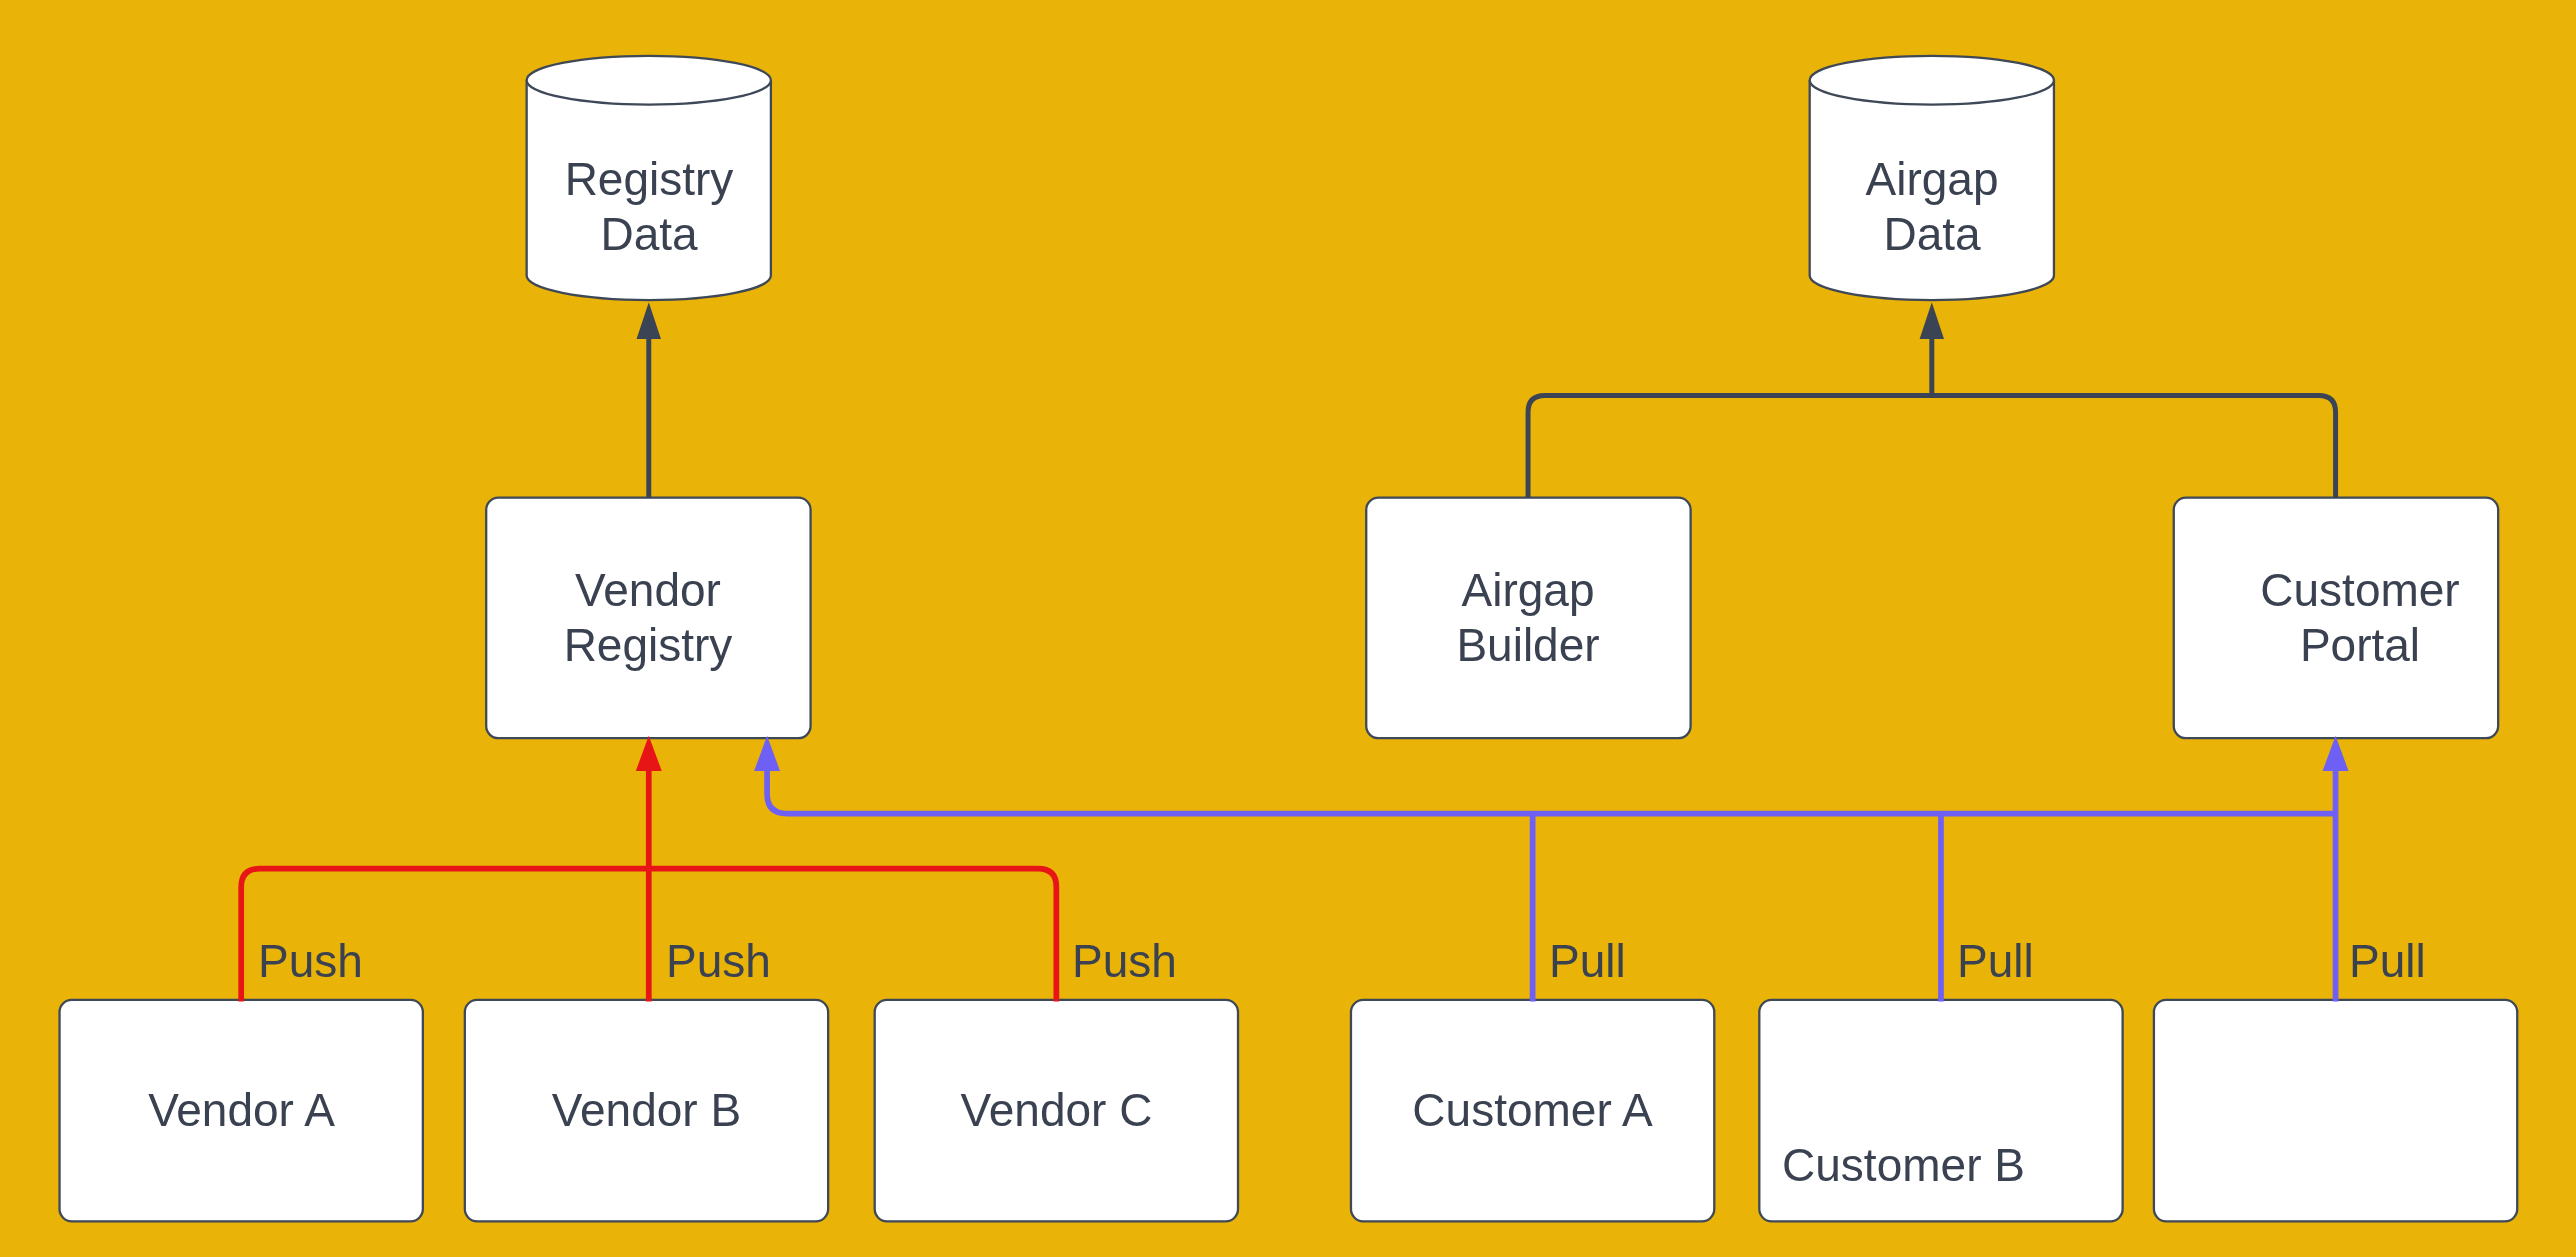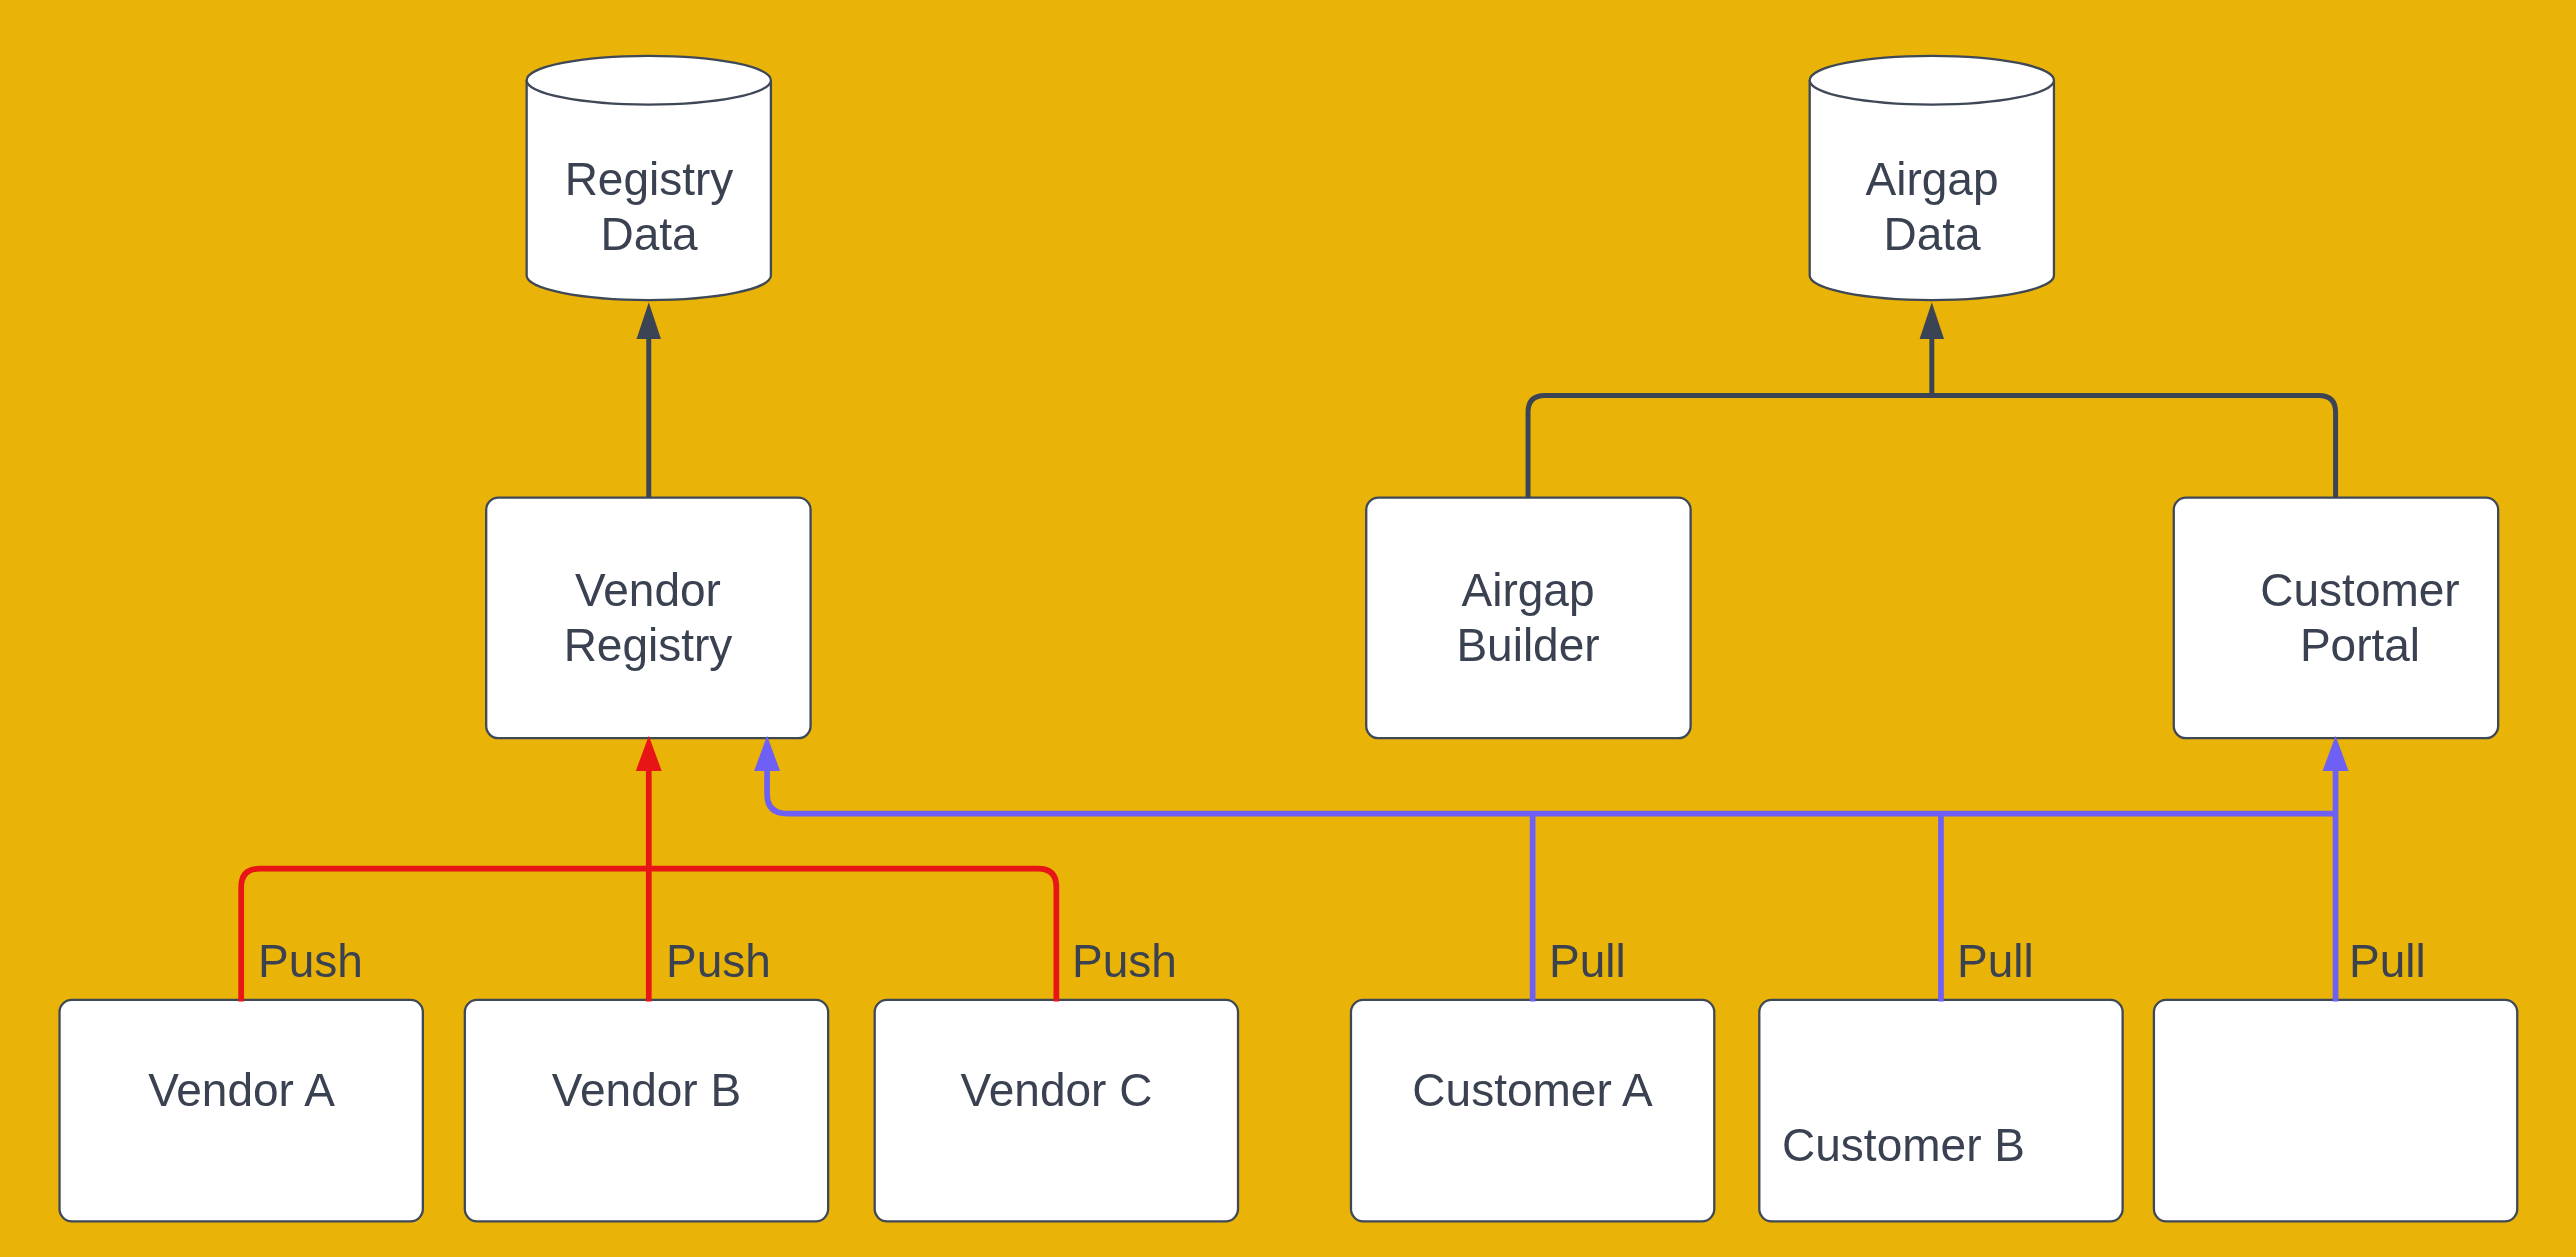--- a/index.html
+++ b/index.html
@@ -46,20 +46,21 @@
     justify-content: center;
     text-align: center;
     color: #3a4150;
     font-size: 46px;
     line-height: 55px;
     white-space: pre-line;
   }
   .lbl.low {
     padding-bottom: 41px;
     box-sizing: border-box;
+    margin-top: 20px;
   }
   .edge-lbl {
     position: absolute;
     color: #3a4150;
     font-size: 46px;
     line-height: 49px;
     white-space: nowrap;
   }
 </style>
 </head>

